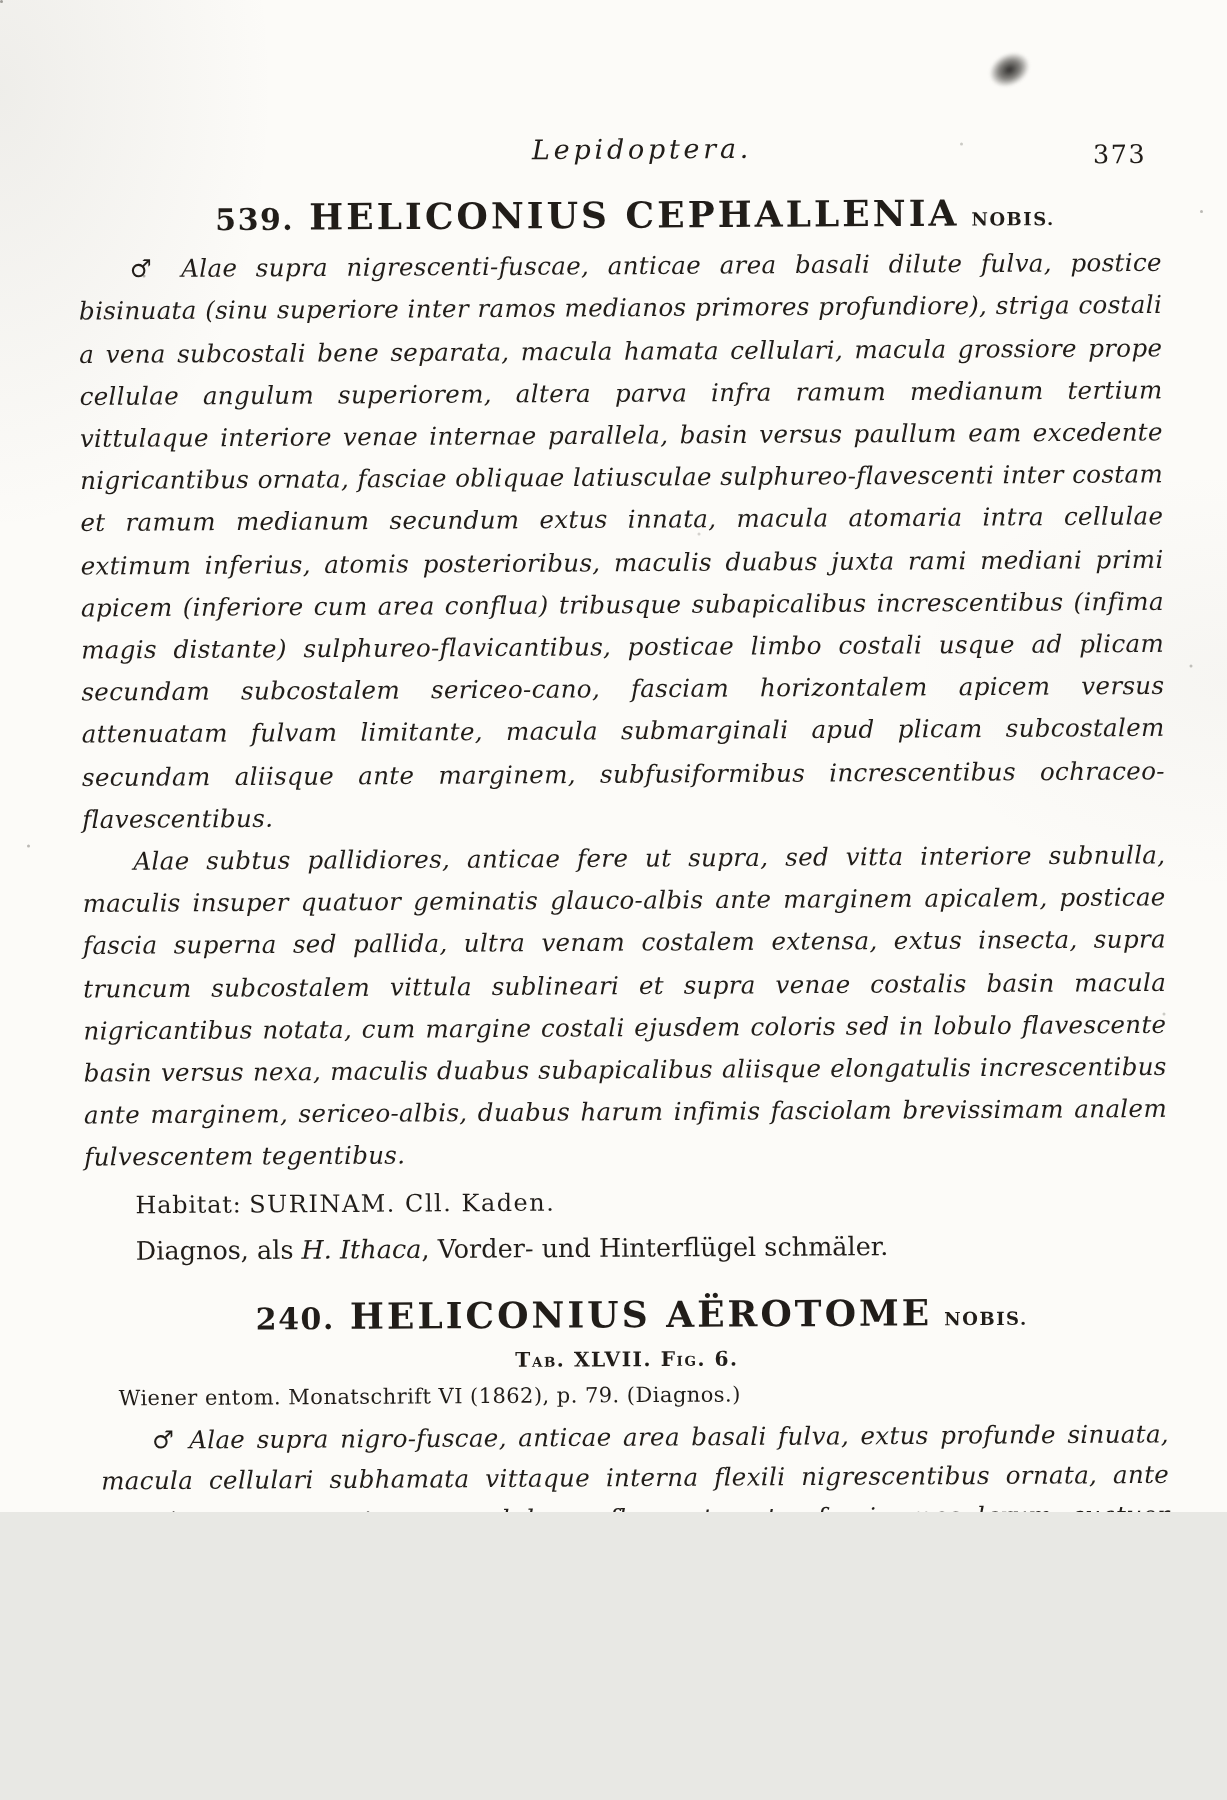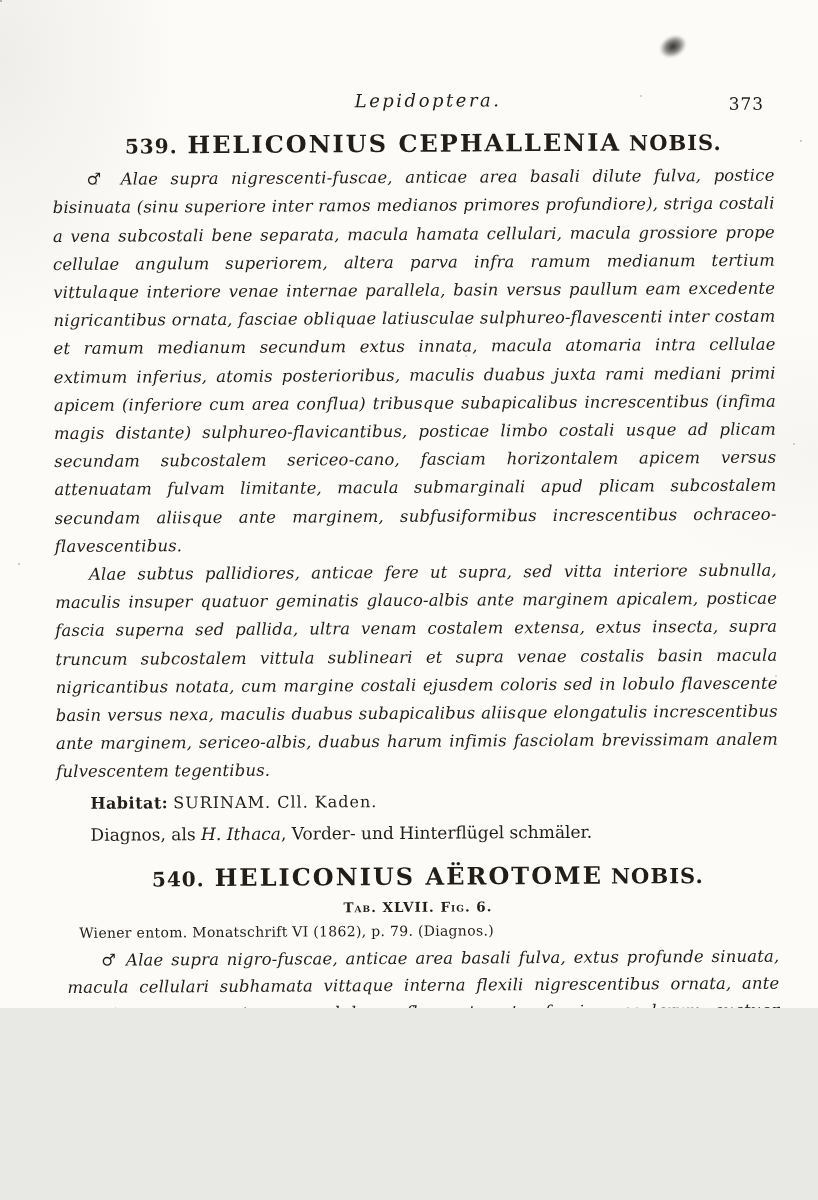--- a/index.html
+++ b/index.html
@@ -91,21 +91,21 @@
     font-size: 20px;
     letter-spacing: 1px;
     margin-right: 10px;
     margin-left: 20px;
   }
   .sp-name {
     font-size: 24px;
     letter-spacing: 2px;
   }
   .sp-author {
-    font-size: 21px;
+    font-size: 12px;
     letter-spacing: 1px;
     margin-left: 8px;
   }
   p.latin {
     margin: 0;
     font-style: italic;
     font-size: 16.4px;
     line-height: 28.2px;
     text-align: justify;
     text-indent: 34px;
@@ -114,21 +114,21 @@
   p.latin.tight {
     line-height: 27px;
   }
   .habitat-line {
     margin: 2px 0 0 0;
     font-size: 16px;
     line-height: 30px;
     text-indent: 34px;
   }
   .habitat-label {
-    font-weight: bold;
+    font-weight: normal;
     letter-spacing: 0.5px;
   }
   .habitat-value {
     letter-spacing: 1px;
   }
   .note-line {
     margin: 0 0 2px 0;
     font-size: 17px;
     line-height: 32px;
     text-indent: 34px;
@@ -179,21 +179,21 @@
         <span class="habitat-value">SURINAM. Cll. Kaden.</span>
       </p>
 
       <p class="note-line">
         <span>Diagnos, als </span><span class="note-species">H. Ithaca</span><span>, Vorder- und Hinterflügel schmäler.</span>
       </p>
     </div>
 
     <div class="section sec2">
       <h1 class="species-heading">
-        <span class="sp-num">540.</span><span class="sp-name">HELICONIUS AËROTOME</span><span class="sp-author">NOBIS.</span>
+        <span class="sp-num">240.</span><span class="sp-name">HELICONIUS AËROTOME</span><span class="sp-author">NOBIS.</span>
       </h1>
 
       <div class="plate-ref">Tab. XLVII. Fig. 6.</div>
 
       <div class="citation">Wiener entom. Monatschrift VI (1862), p. 79. (Diagnos.)</div>
 
       <p class="latin tight">♂ Alae supra nigro-fuscae, anticae area basali fulva, extus profunde sinuata, macula cellulari subhamata vittaque interna flexili nigrescentibus ornata, ante marginem suum externum sulphureo-flavo atomata, fascia macularum quatuor inaequalium pone cellulam aliisque quatuor vel tribus subapicalibus inaequalibus sulphureo-flavis, fulvo atomarie marginatis. his nonnunquam zonae limbali macularum fulvarum, apud angulum internum cum area basali confluenti injectis, nonnunquam macula sulphureo-flava ad marginis interni basin, posticae limbo costali nitide cano-fusco, area discali, extus margini parallela fulva, in lobulo interno sulphureo-flavo atomata, statim pone cellulam fascia discali extus profunde crenata nigrescente divisa maculaque subapicali et saepius atomis infra eam sulphureo-flavis ornata.</p>
 
     </div>
 

